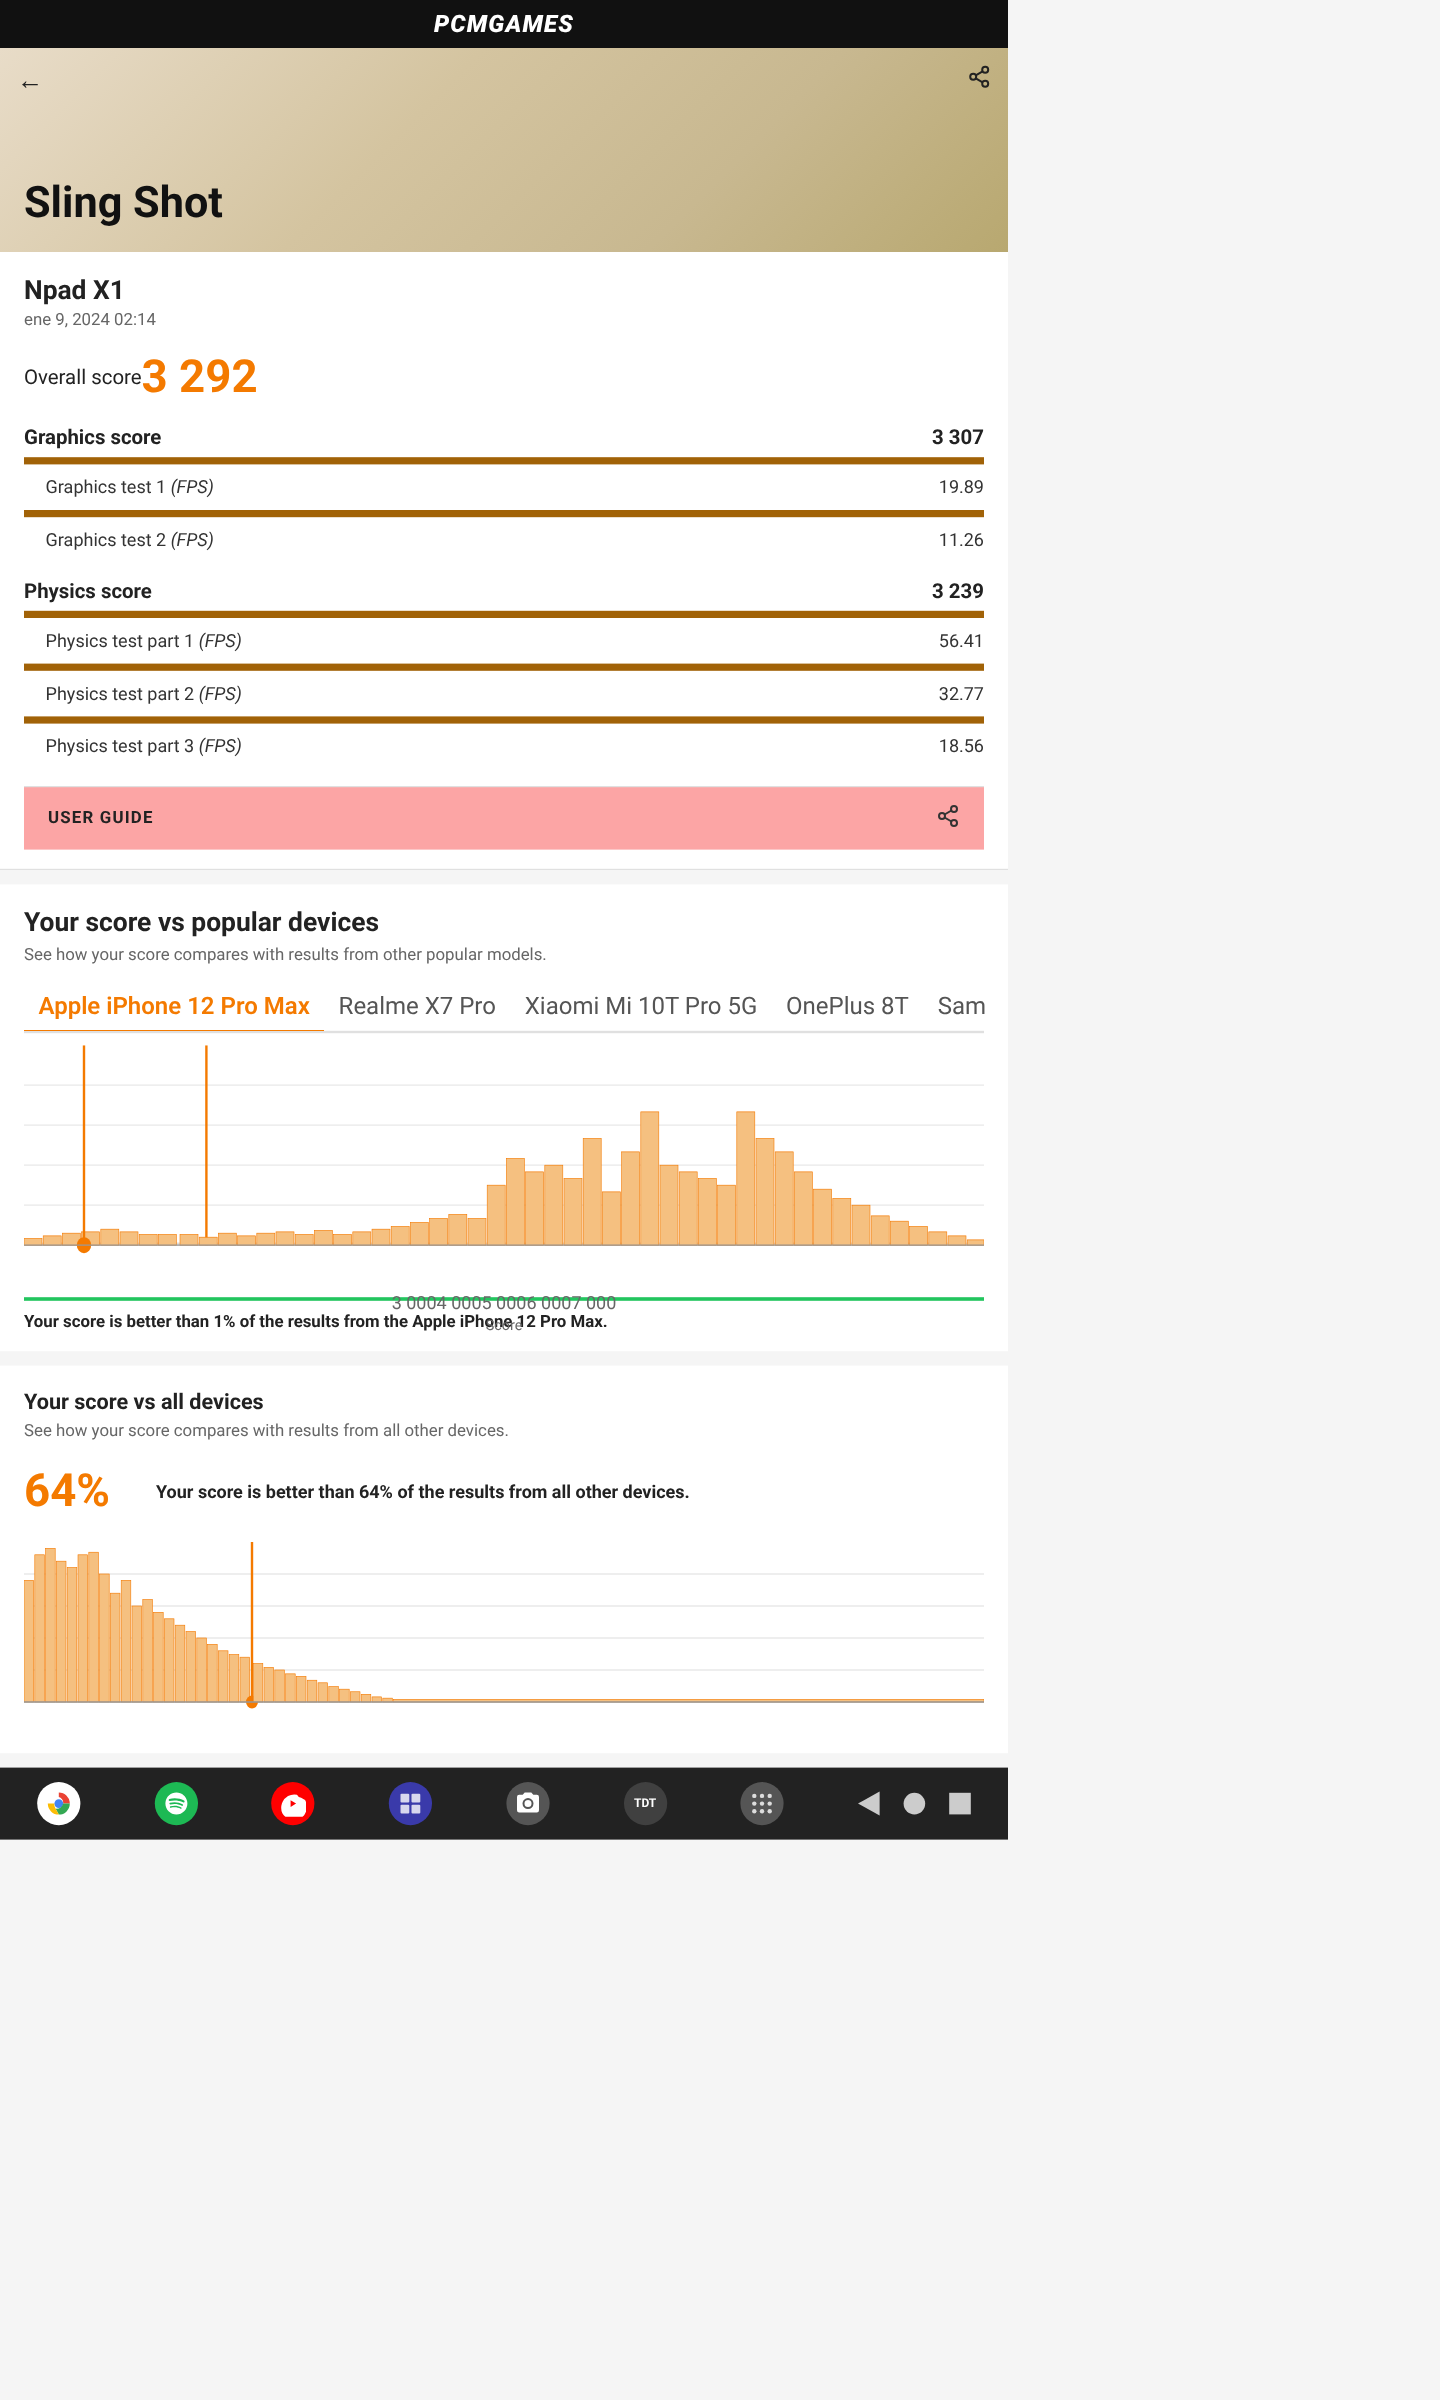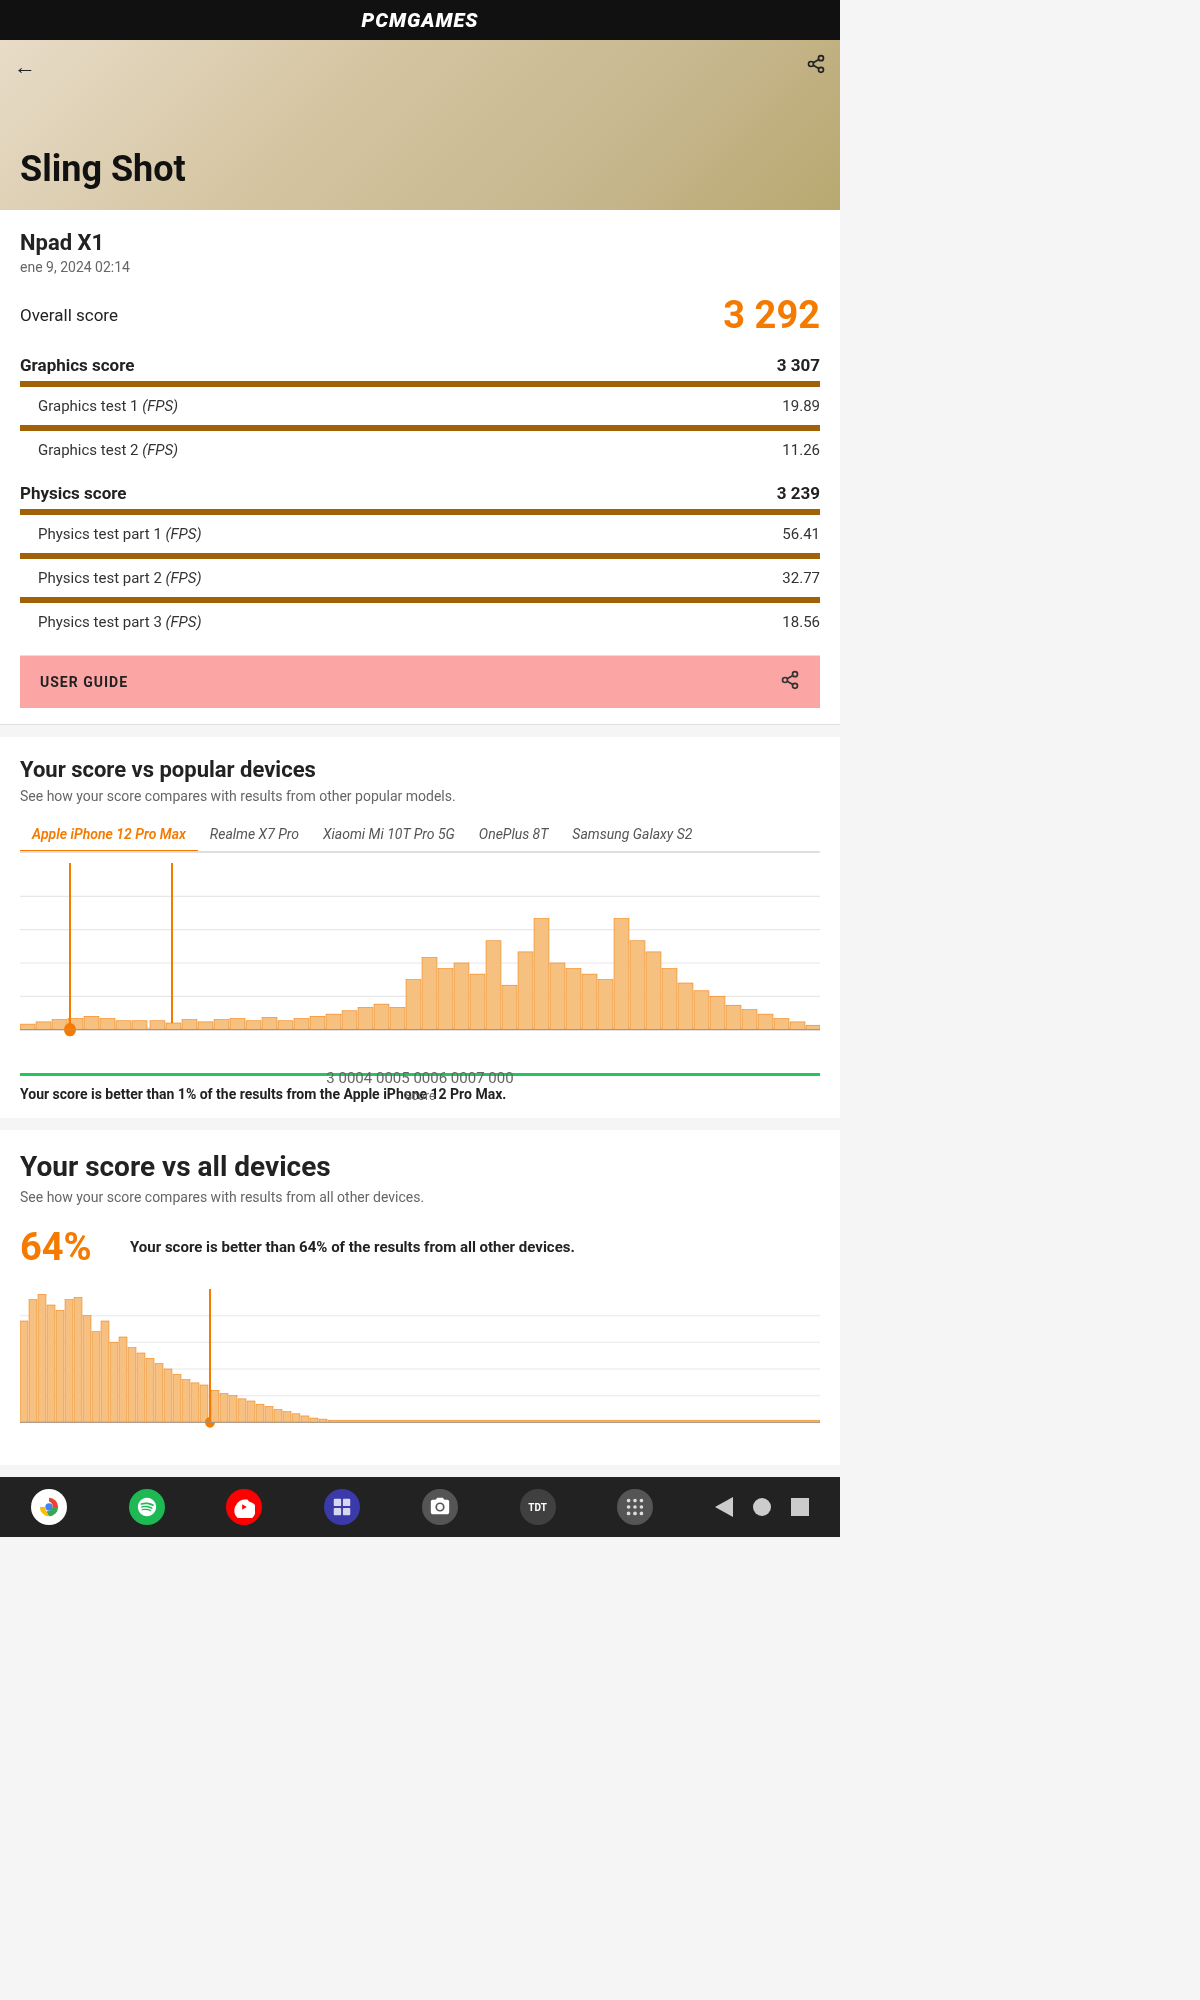--- a/index.html
+++ b/index.html
@@ -76,21 +76,21 @@
       margin-bottom: 4px;
     }
     .device-date {
       font-size: 14px;
       color: #666;
       margin-bottom: 18px;
     }
     .overall-score-row {
       display: flex;
       align-items: center;
-      justify-content: space-between;
+      justify-content: flex-start;
       margin-bottom: 18px;
     }
     .overall-score-label {
       font-size: 17px;
       font-weight: 400;
     }
     .overall-score-value {
       font-size: 38px;
       font-weight: 700;
       color: #f47a00;
@@ -169,27 +169,26 @@
 
     
     .tabs-container {
       display: flex;
       overflow-x: auto;
       border-bottom: 2px solid #e0e0e0;
       margin-bottom: 10px;
     }
     .tab {
       padding: 8px 12px;
-      font-size: 14px;
+      font-size: 20px;
       white-space: nowrap;
       cursor: pointer;
       color: #555;
       border-bottom: 3px solid transparent;
       margin-bottom: -2px;
-      font-style: italic;
     }
     .tab.active {
       color: #f47a00;
       border-bottom: 3px solid #f47a00;
       font-weight: 600;
     }
 
     
     .histogram-container {
       position: relative;
@@ -206,21 +205,21 @@
       border-top: 3px solid #22c55e;
     }
 
     
     .all-devices-section {
       background: #fff;
       margin-top: 12px;
       padding: 20px 20px 16px 20px;
     }
     .all-devices-title {
-      font-size: 28px;
+      font-size: 18px;
       font-weight: 700;
       margin-bottom: 6px;
     }
     .all-devices-subtitle {
       font-size: 14px;
       color: #666;
       margin-bottom: 20px;
     }
     .percentile-row {
       display: flex;

